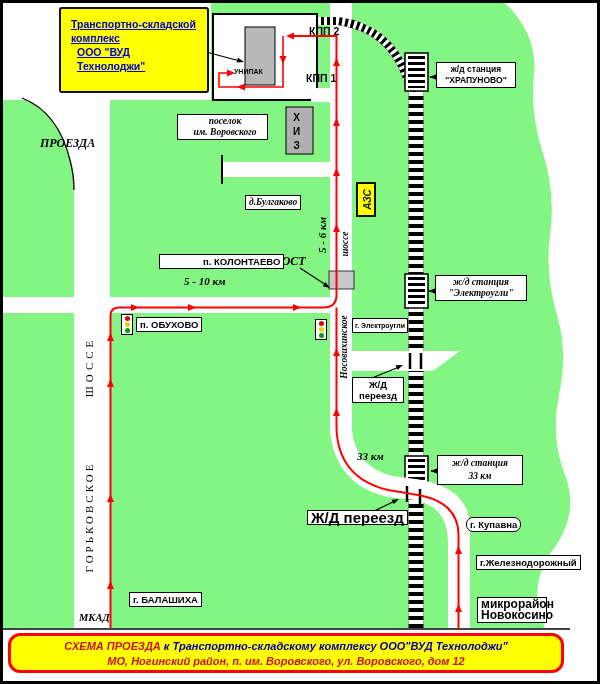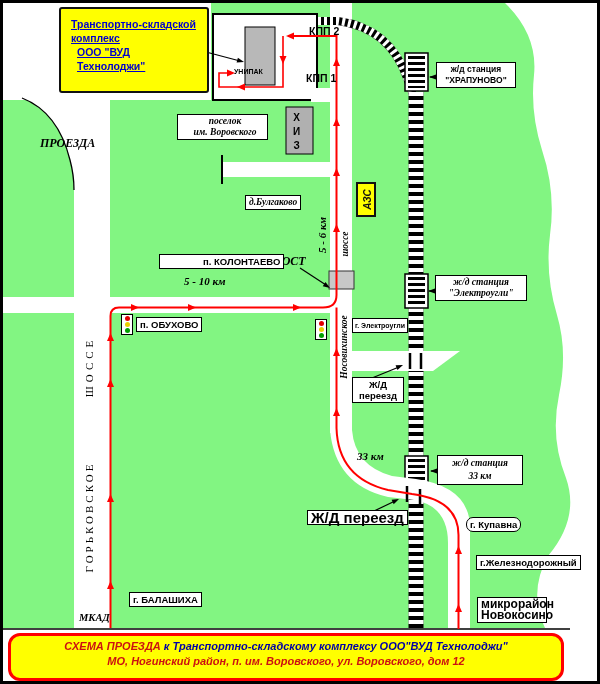--- a/index.html
+++ b/index.html
@@ -12,21 +12,21 @@
   .serifit{font-family:"Liberation Serif",serif;font-style:italic;font-weight:bold;}
   .rot{transform:rotate(-90deg);transform-origin:center center;text-align:center;}
   .tl{position:absolute;z-index:2;width:10px;height:19px;background:#fff;border:1px solid #000;
       display:flex;flex-direction:column;align-items:center;justify-content:space-around;}
   .tl i{width:5px;height:5px;border-radius:50%;display:block;}
   #callout{position:absolute;z-index:3;left:59px;top:7px;width:150px;height:86px;
            background:#ffff00;border:2px solid #111;border-radius:3px;
            padding:8px 6px 0 10px;box-sizing:border-box;}
   #callout div{font:bold 10.5px "Liberation Sans",sans-serif;color:#0000cc;
                text-decoration:underline;line-height:14px;}
-  #banner{position:absolute;z-index:3;left:8px;top:633px;width:556px;height:48px;
+  #banner{position:absolute;z-index:3;left:8px;top:633px;width:556px;height:40px;
           background:#ffff00;border:3px solid #ff0000;border-radius:12px;
           box-sizing:border-box;text-align:center;padding-top:3px;}
   #banner .l1{font:bold italic 11px "Liberation Sans",sans-serif;line-height:15px;}
   #banner .l2{font:bold italic 11px "Liberation Sans",sans-serif;color:#cc1111;line-height:15px;}
   #banner .t-red{color:#cc1111;} #banner .t-blue{color:#0000a6;}
   #azs{position:absolute;z-index:2;left:356px;top:182px;width:20px;height:35px;
        background:#ffff00;border:2px solid #111;box-sizing:border-box;}
   #azs span{position:absolute;left:-9px;top:10px;width:36px;
             font:bold italic 10px "Liberation Sans",sans-serif;color:#111;
             transform:rotate(-90deg);transform-origin:center;display:block;text-align:center;}

